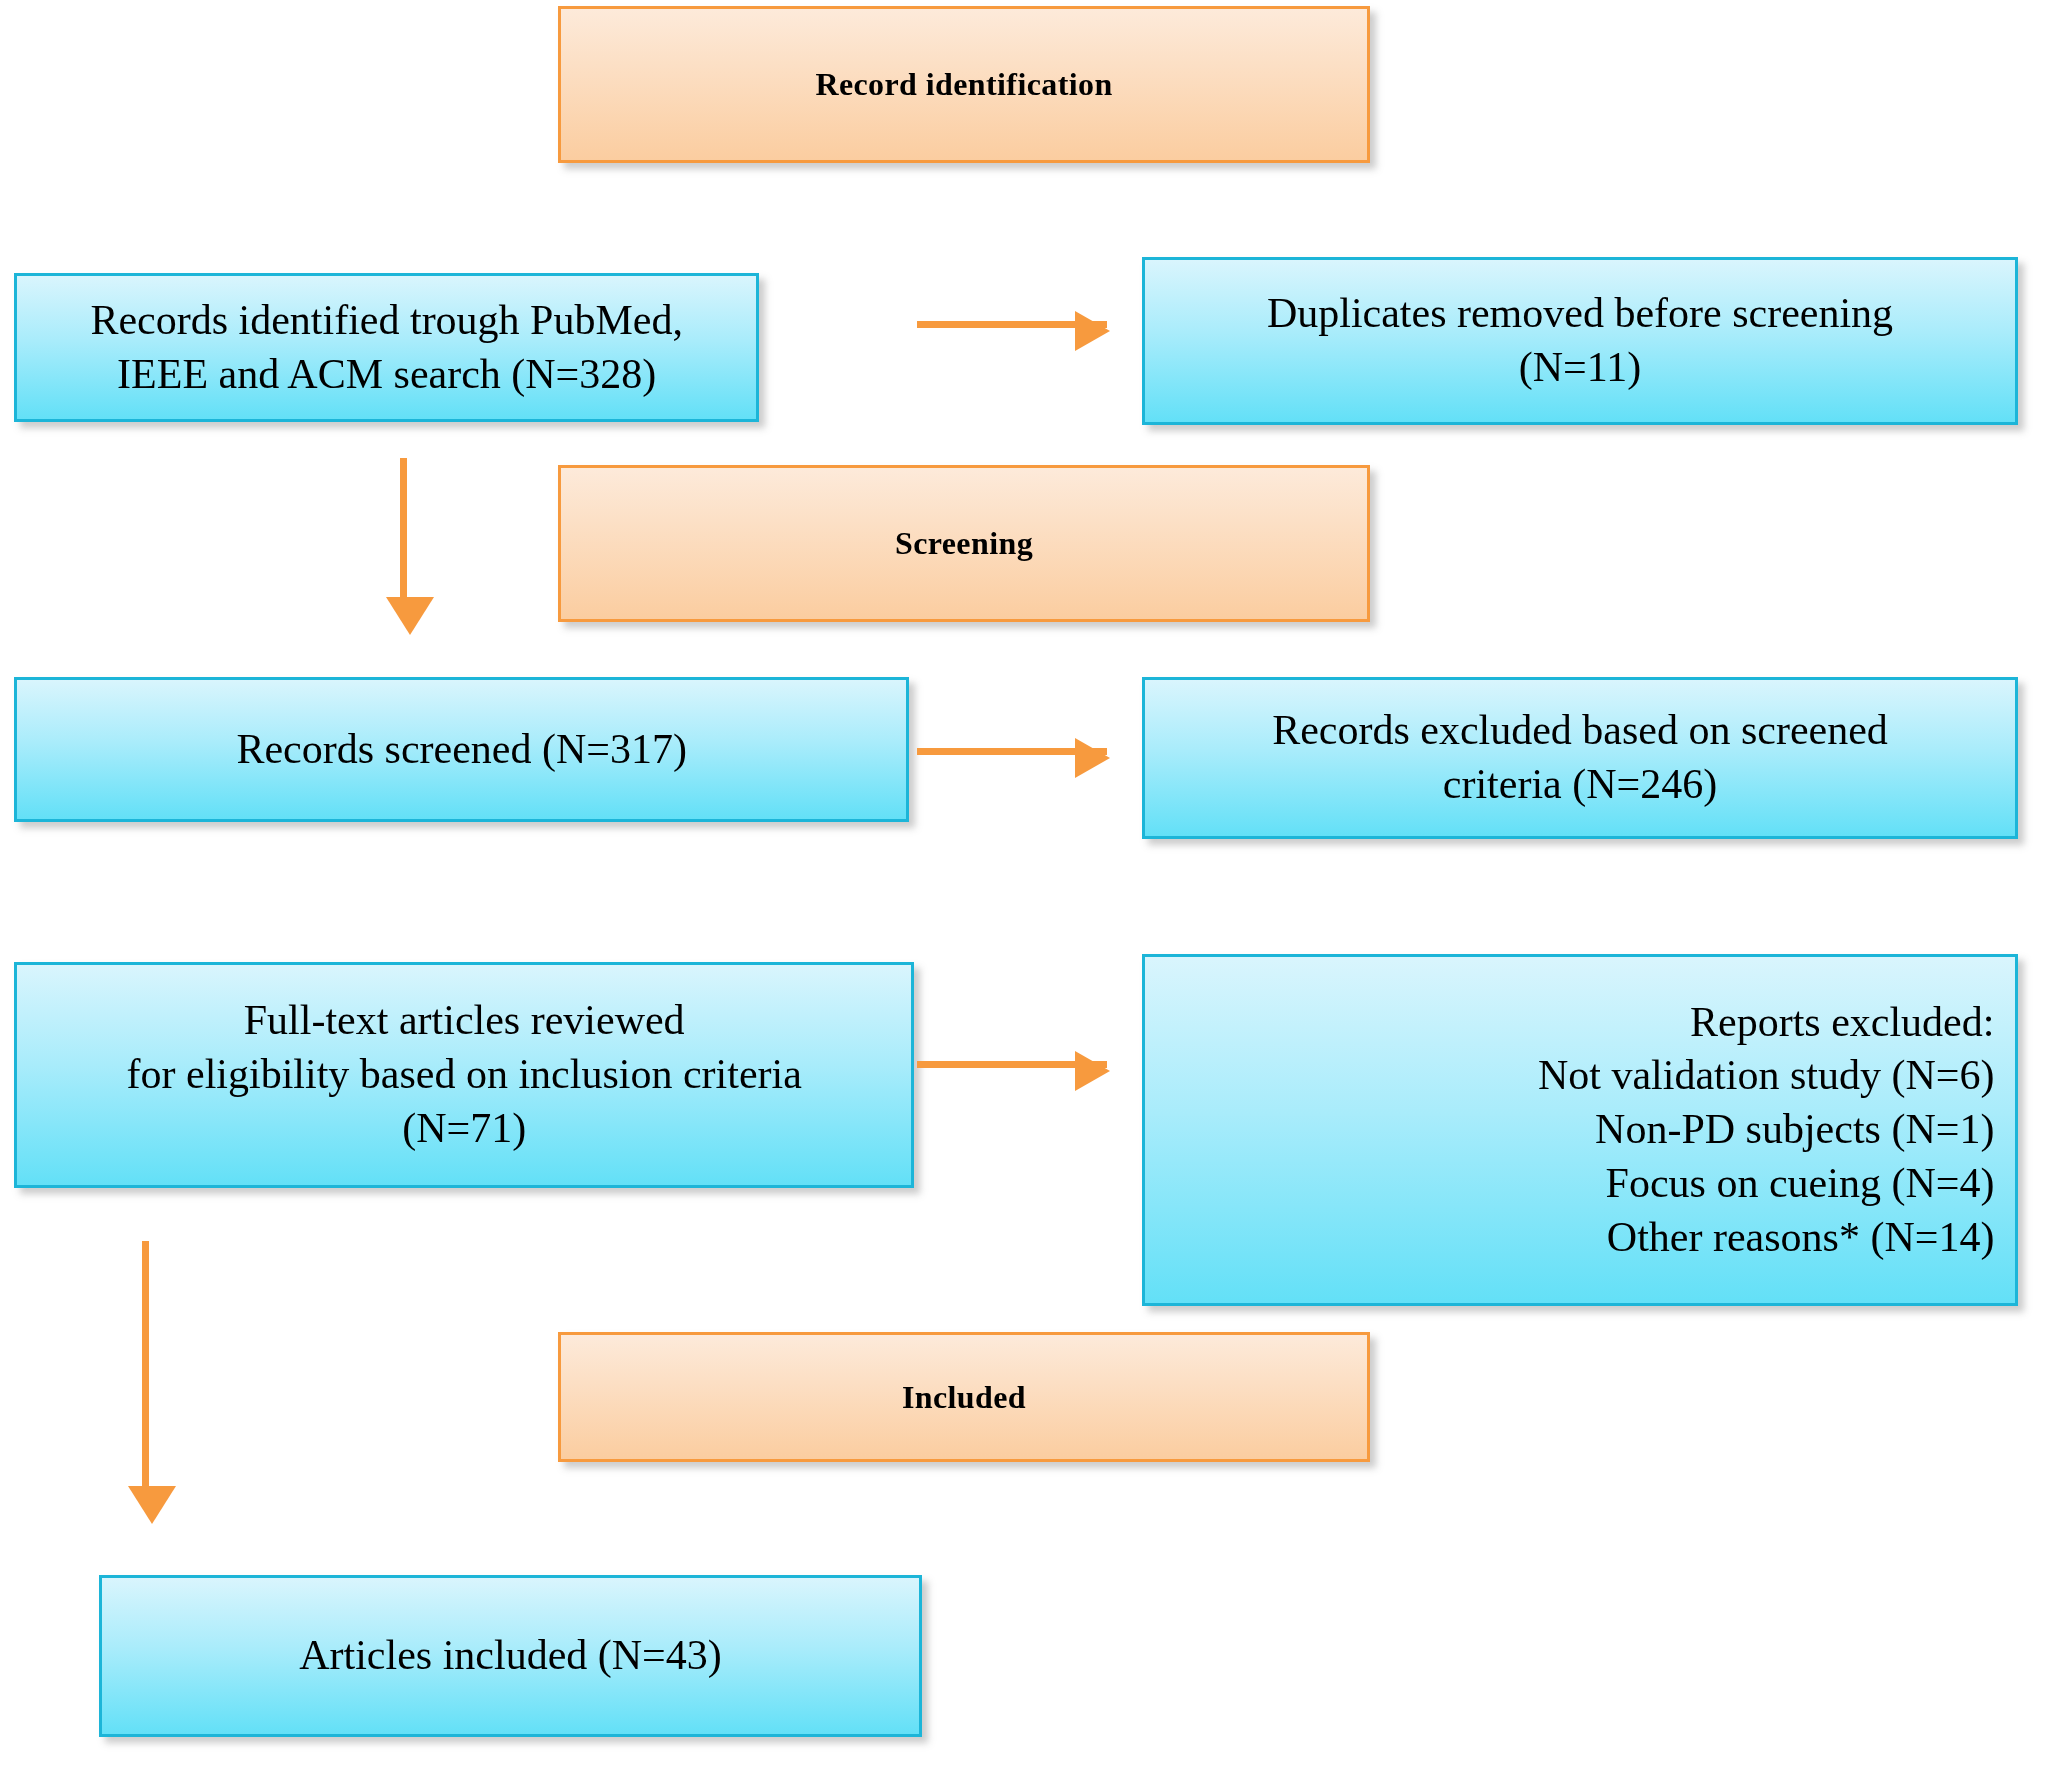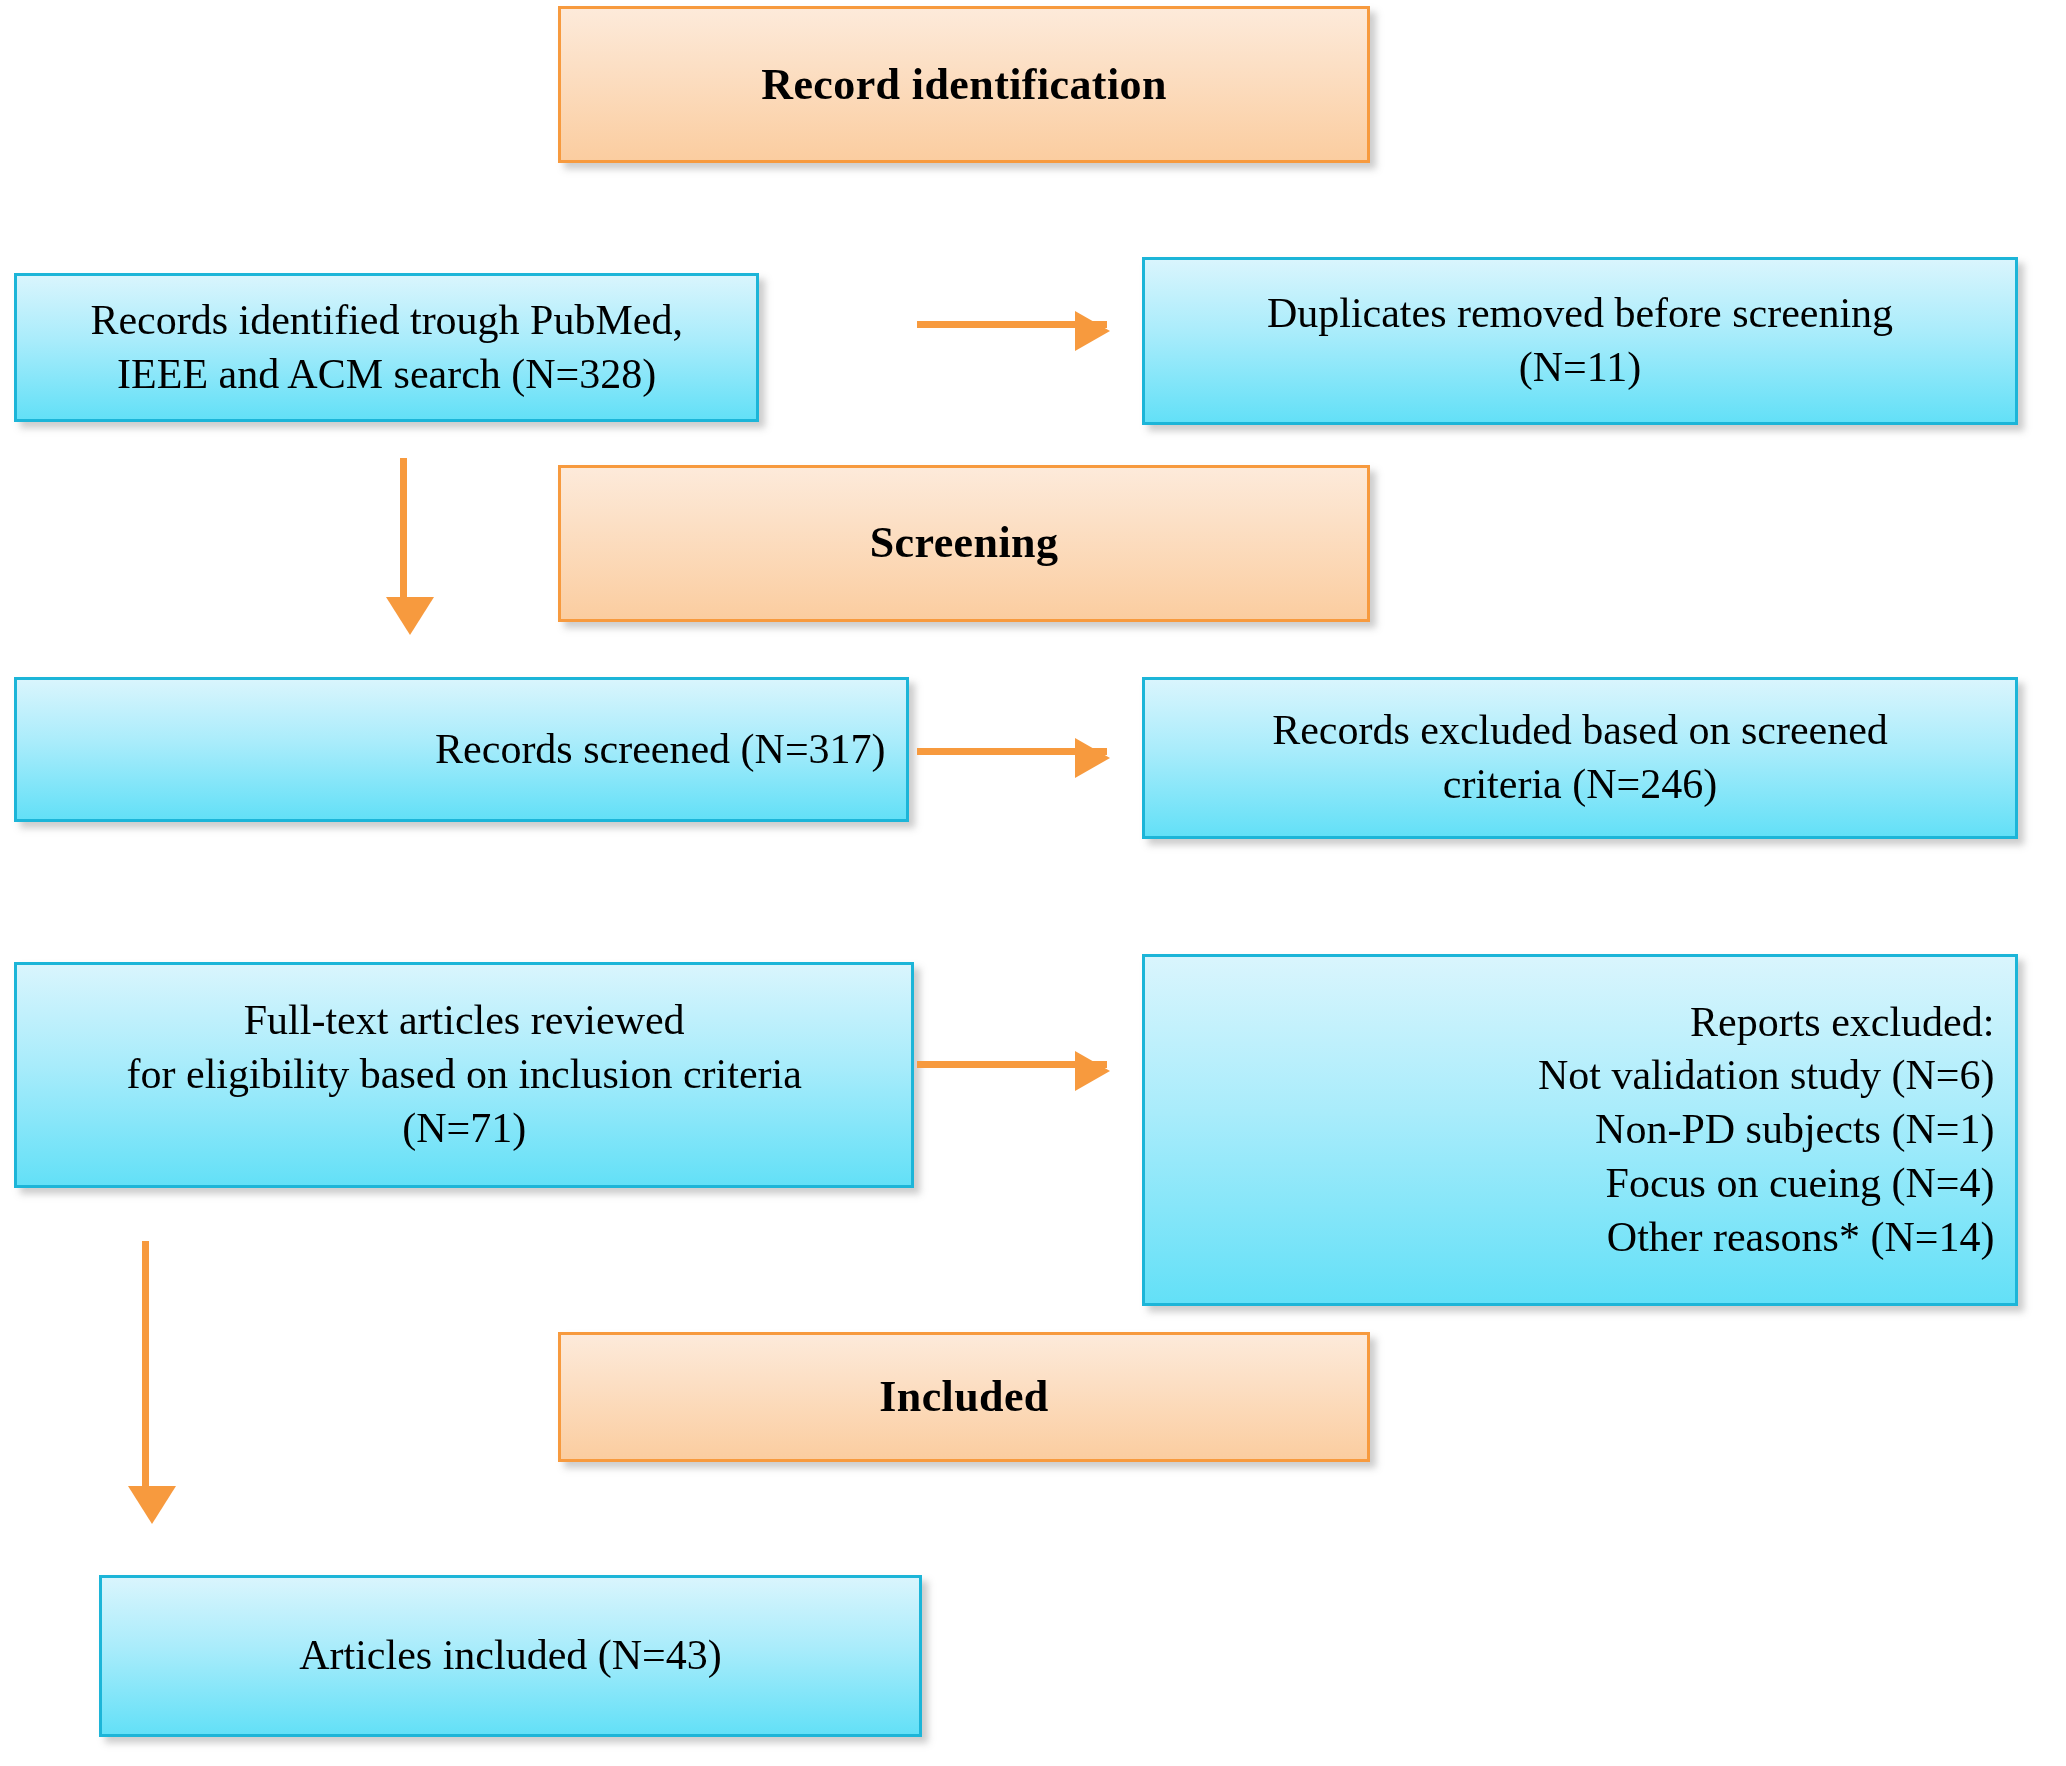--- a/index.html
+++ b/index.html
@@ -28,21 +28,21 @@
     text-align: center;
     color: #000000;
     line-height: 1.28;
   }
 
   .box-orange {
     background: linear-gradient(180deg, #fdeada 0%, #fce0c6 35%, #fbcda0 100%);
     border: 3.2px solid #f79a3e;
     box-shadow: 5.5px 6.3px 7.1px rgba(120,120,120,0.38);
     font-weight: bold;
-    font-size: 44px;
+    font-size: 32px;
     letter-spacing: 0.4px;
   }
 
   .box-blue {
     background: linear-gradient(180deg, #d9f5fd 0%, #a9ecfb 45%, #63e0f7 100%);
     border: 3.2px solid #1cb5d8;
     box-shadow: 5.5px 6.3px 7.1px rgba(120,120,120,0.38);
     font-size: 42px;
   }
 
@@ -112,21 +112,21 @@
       <div class="line">(N=11)</div>
     </div>
   </div>
 
   <div class="arrow-v" style="left:400px; top:458px; height:141px;"></div>
 
   <div class="box box-orange" style="left:558px; top:465px; width:812px; height:157px;">
     <div class="box-inner">Screening</div>
   </div>
 
-  <div class="box box-blue" style="left:14.2px; top:677px; width:895px; height:145px;text-align:right;">
+  <div class="box box-blue" style="left:14.2px; top:677px; width:895px; height:145px;">
     <div class="box-inner">
       <div class="line">Records screened (N=317)</div>
     </div>
   </div>
 
   <div class="arrow-h" style="left:917px; top:748px; width:190px;"></div>
 
   <div class="box box-blue" style="left:1142px; top:677px; width:876px; height:162px;">
     <div class="box-inner">
       <div class="line">Records excluded based on screened</div>

